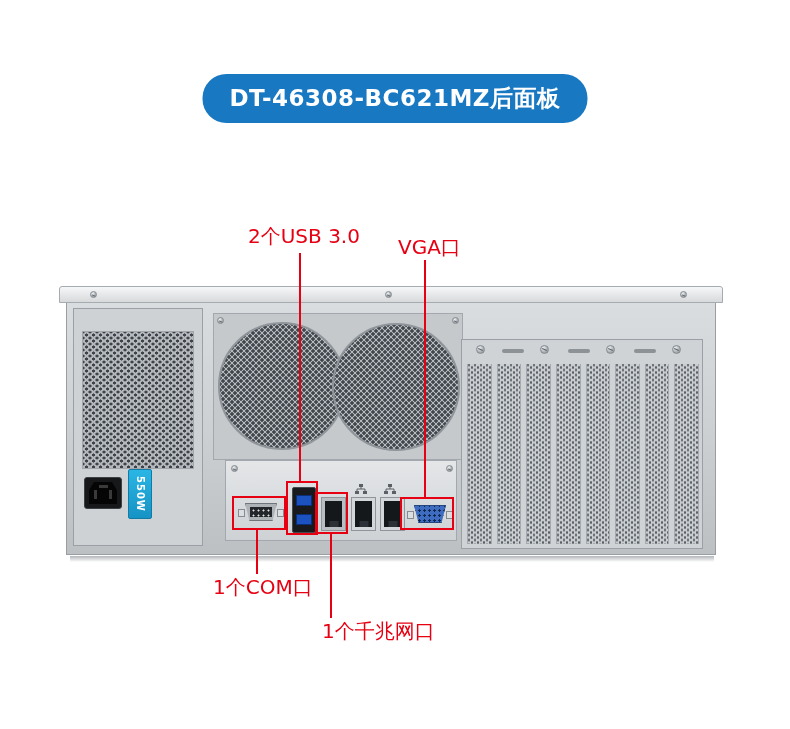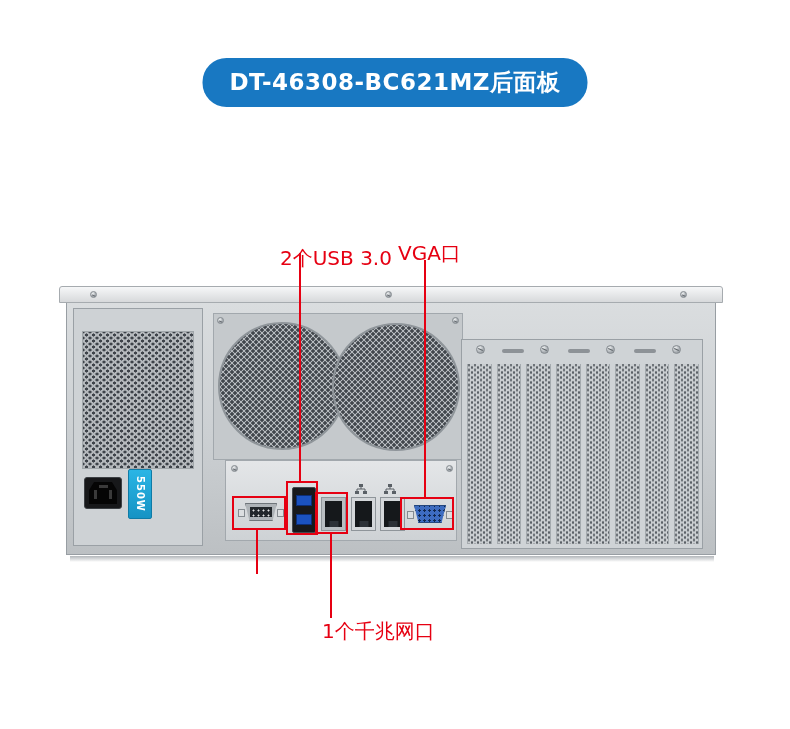--- a/index.html
+++ b/index.html
@@ -2,21 +2,21 @@
 <html style="--header-blue: #1878c2; --annotation-red: #e60012; --usb-blue: #1b52c0; --vga-blue: #3d6cc0; --psu-sticker-cyan: #2ab5e5;"><head>
 <meta charset="utf-8">
 <style>
   * { margin:0; padding:0; box-sizing:border-box; }
   html,body { background:#ffffff; }
   body { font-family:"DejaVu Sans","Liberation Sans",sans-serif; }
   .canvas { position:relative; width:790px; height:729px; background:#ffffff; overflow:hidden; }
 
   
   .title-badge {
-    position:absolute; left:50%; top:58px; transform:translateX(-50%);
+    position:absolute; left:50%; top:74px; transform:translateX(-50%);
     background:var(--header-blue,#1878c2); color:#ffffff;
     font-size:23px; font-weight:bold; letter-spacing:.5px;
     padding:9px 27px; border-radius:24px; white-space:nowrap;
   }
 
   
   .chassis-lip {
     position:absolute; left:59px; top:286px; width:664px; height:17px;
     background:linear-gradient(#f6f7f8,#d7d9db);
     border:1px solid #a6abaf; border-radius:3px 3px 0 0;
@@ -167,22 +167,22 @@
   .screw.small { width:7px; height:7px; }
 
   
   .ann {
     position:absolute; color:var(--annotation-red,#e60012);
     font-size:20px; white-space:nowrap; z-index:6;
   }
   .ann-line { position:absolute; width:2px; background:var(--annotation-red,#e60012); z-index:5; }
   .ann-box  { position:absolute; border:2px solid var(--annotation-red,#e60012); z-index:5; background:rgba(0,0,0,0); }
 
-  .ann-usb-label { left:248px; top:245px;margin-left:32px; }
-  .ann-vga-label { left:398px; top:234px;margin-top:6px; }
+  .ann-usb-label { left:248px; top:223px; }
+  .ann-vga-label { left:398px; top:234px; }
   .ann-com-label { left:213px; top:574px; }
   .ann-lan-label { left:274px; top:618px;margin-left:48px; }
 
   .ann-line-usb { left:299px; top:253px; height:230px; }
   .ann-line-vga { left:424px; top:260px; height:238px; }
   .ann-line-com { left:256px; top:530px; height:44px; }
   .ann-line-lan { left:330px; top:534px; height:84px; }
 
   .ann-box-usb { left:286px; top:481px; width:32px; height:54px; }
   .ann-box-vga { left:400px; top:497px; width:54px; height:33px; }
@@ -288,20 +288,21 @@
         <div class="slot"></div>
         <div class="slot"></div>
       </div>
     </div>
   </div>
 
   <div class="chassis-shadow"></div>
 
   <div class="ann ann-usb-label">2个USB 3.0</div>
   <div class="ann ann-vga-label">VGA口</div>
+  <div class="ann ann-com-label">1个COM口</div>
   <div class="ann ann-lan-label">1个千兆网口</div>
 
   <div class="ann-line ann-line-usb"></div>
   <div class="ann-line ann-line-vga"></div>
   <div class="ann-line ann-line-com"></div>
   <div class="ann-line ann-line-lan"></div>
 
   <div class="ann-box ann-box-usb"></div>
   <div class="ann-box ann-box-vga"></div>
   <div class="ann-box ann-box-com"></div>

